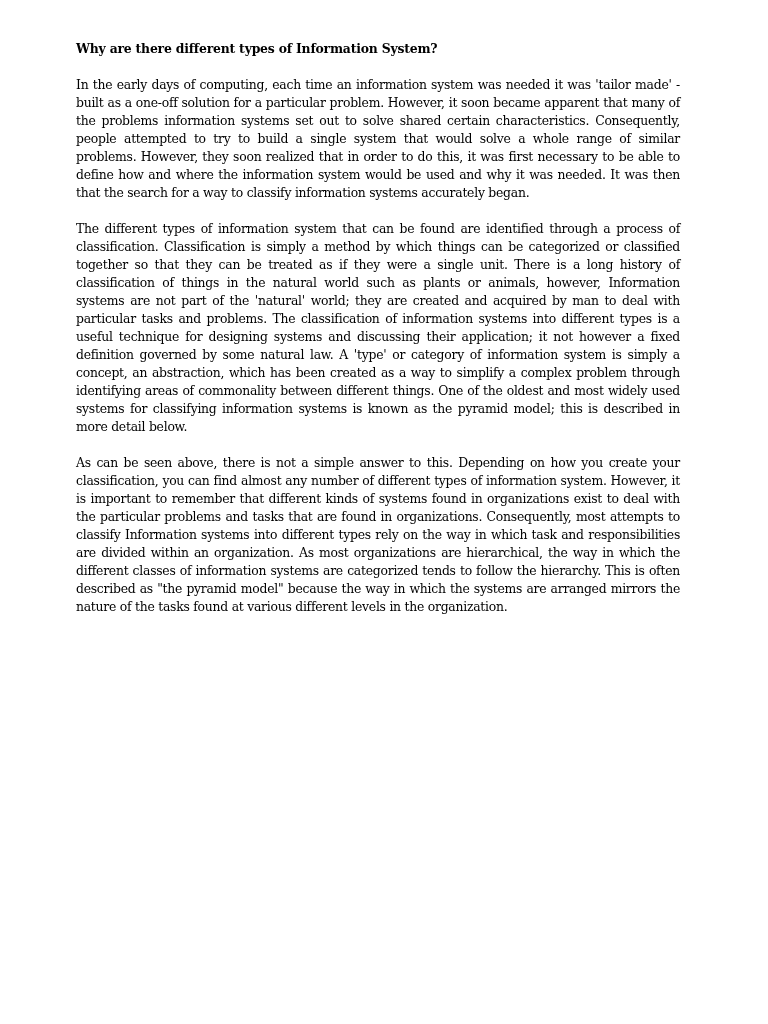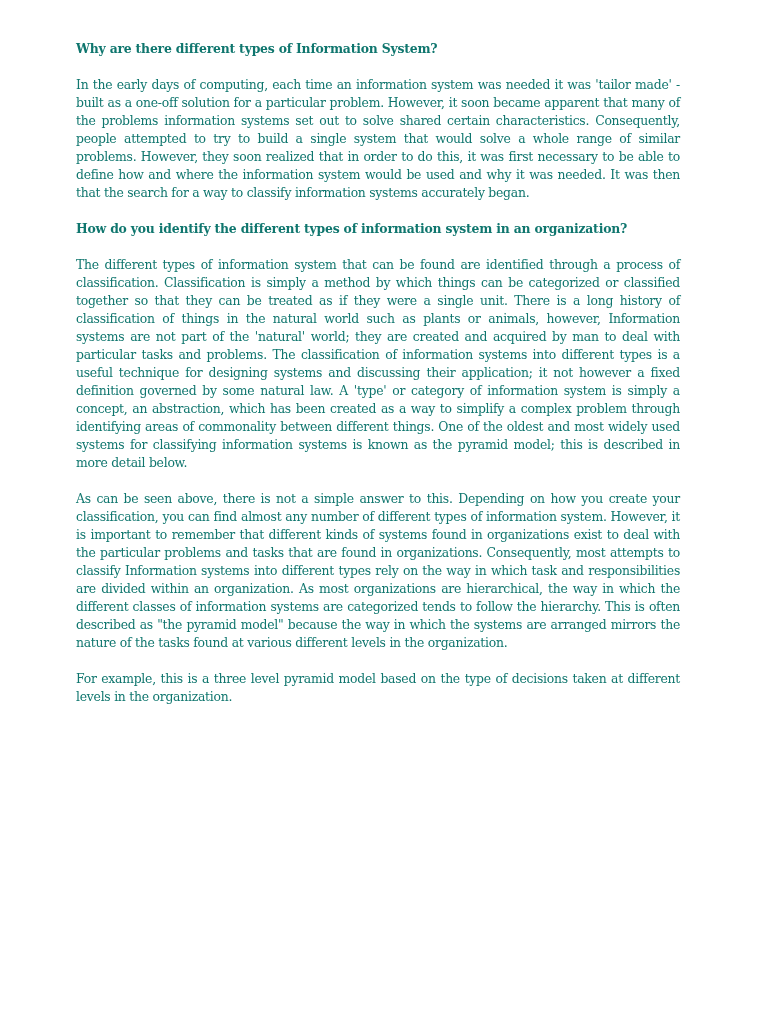--- a/index.html
+++ b/index.html
@@ -12,21 +12,21 @@
       height: 1024px;
       overflow: hidden;
       position: relative;
     }
     .page {
       position: absolute;
       left: 76px;
       top: 40px;
       width: 616px;
       font-family: "DejaVu Serif", "Liberation Serif", serif;
-      color: #0f766e;
+      color: #000000;
       font-size: 12.4px;
       line-height: 18px;
     }
     .heading {
       font-weight: bold;
       margin: 0 0 18px 0;
       letter-spacing: -0.2px;
     }
     .para {
       margin: 0 12px 18px 0;
@@ -37,21 +37,19 @@
 </head>
 <body>
 
 <div class="page">
   <section>
     <p class="heading">Why are there different types of Information System?</p>
     <p class="para">In the early days of computing, each time an information system was needed it was 'tailor made' - built as a one-off solution for a particular problem. However, it soon became apparent that many of the problems information systems set out to solve shared certain characteristics. Consequently, people attempted to try to build a single system that would solve a whole range of similar problems. However, they soon realized that in order to do this, it was first necessary to be able to define how and where the information system would be used and why it was needed. It was then that the search for a way to classify information systems accurately began.</p>
   </section>
 
   <section>
-    <p class="heading">How do you identify the different types of information system in an organization?</p>
     <p class="para">The different types of information system that can be found are identified through a process of classification. Classification is simply a method by which things can be categorized or classified together so that they can be treated as if they were a single unit. There is a long history of classification of things in the natural world such as plants or animals, however, Information systems are not part of the 'natural' world; they are created and acquired by man to deal with particular tasks and problems. The classification of information systems into different types is a useful technique for designing systems and discussing their application; it not however a fixed definition governed by some natural law. A 'type' or category of information system is simply a concept, an abstraction, which has been created as a way to simplify a complex problem through identifying areas of commonality between different things. One of the oldest and most widely used systems for classifying information systems is known as the pyramid model; this is described in more detail below.</p>
   </section>
 
   <section>
     <p class="para">As can be seen above, there is not a simple answer to this. Depending on how you create your classification, you can find almost any number of different types of information system. However, it is important to remember that different kinds of systems found in organizations exist to deal with the particular problems and tasks that are found in organizations. Consequently, most attempts to classify Information systems into different types rely on the way in which task and responsibilities are divided within an organization. As most organizations are hierarchical, the way in which the different classes of information systems are categorized tends to follow the hierarchy. This is often described as "the pyramid model" because the way in which the systems are arranged mirrors the nature of the tasks found at various different levels in the organization.</p>
-    <p class="para">For example, this is a three level pyramid model based on the type of decisions taken at different levels in the organization.</p>
   </section>
 </div>
 
 </body></html>

